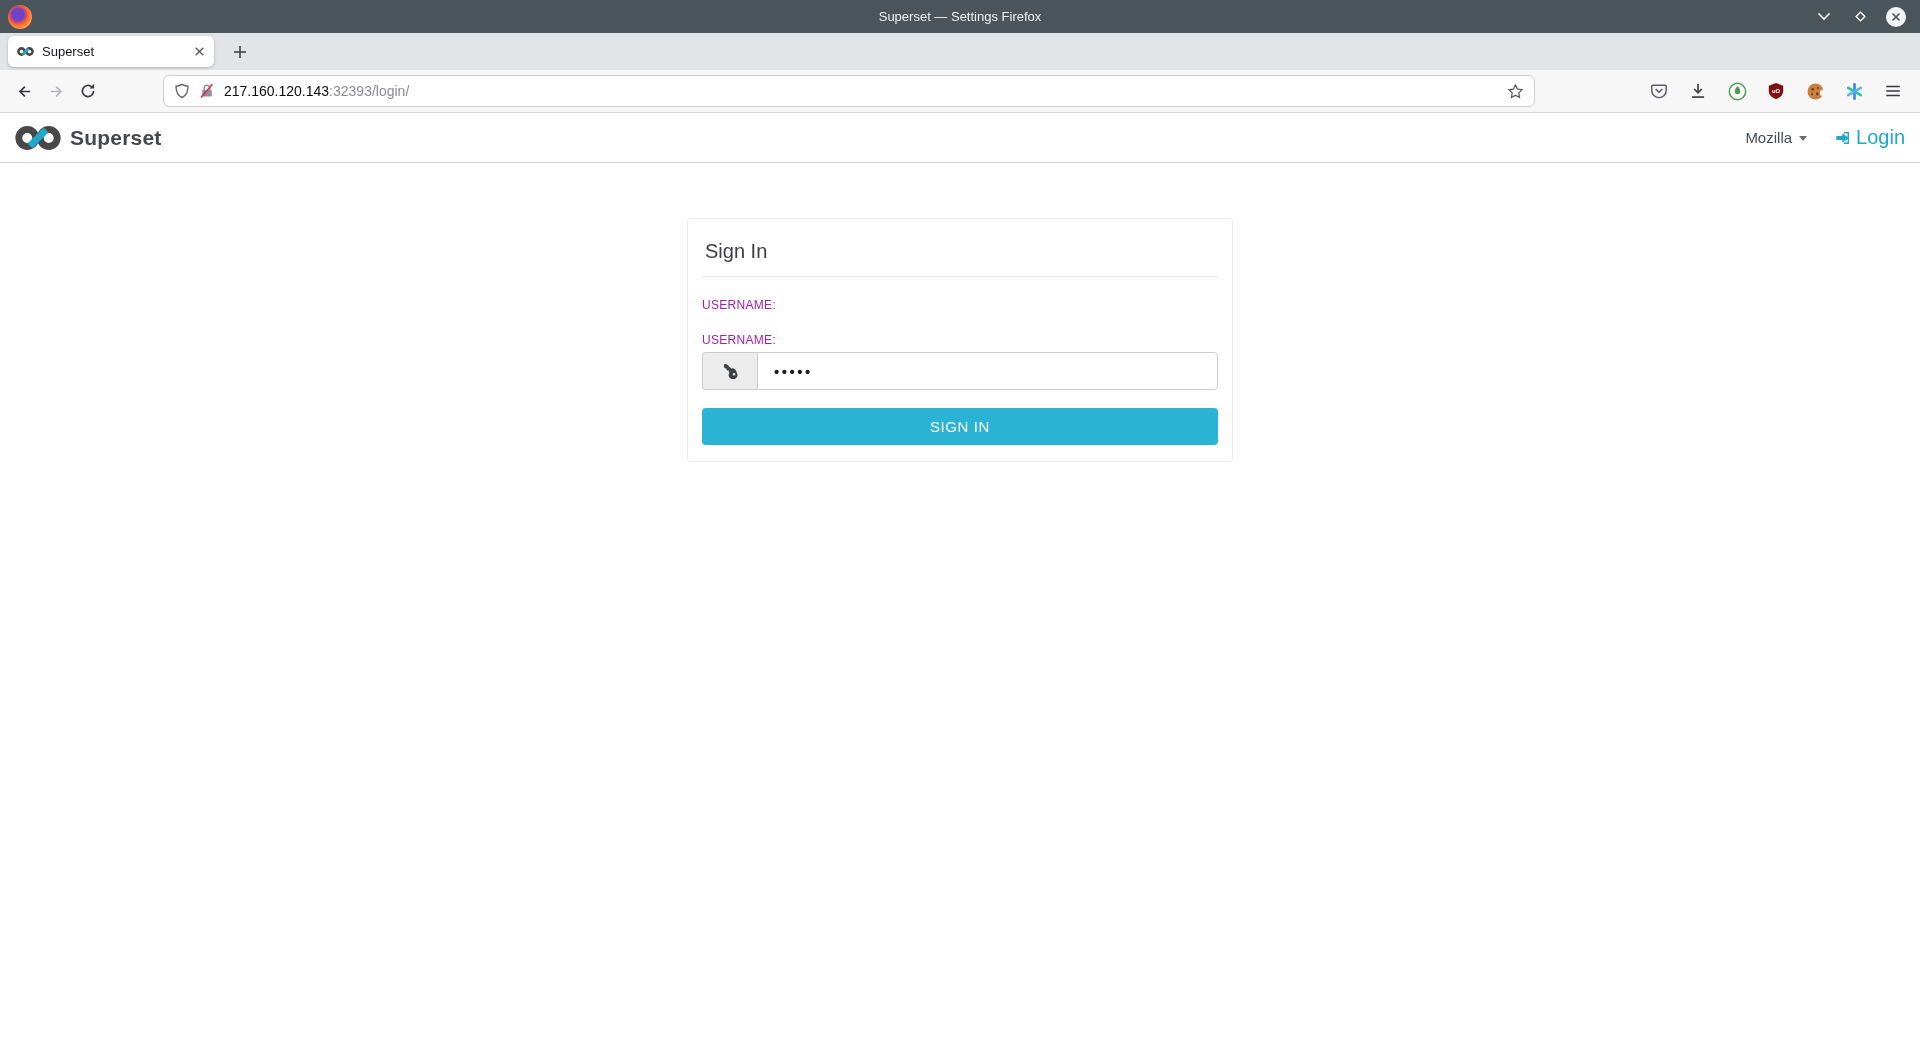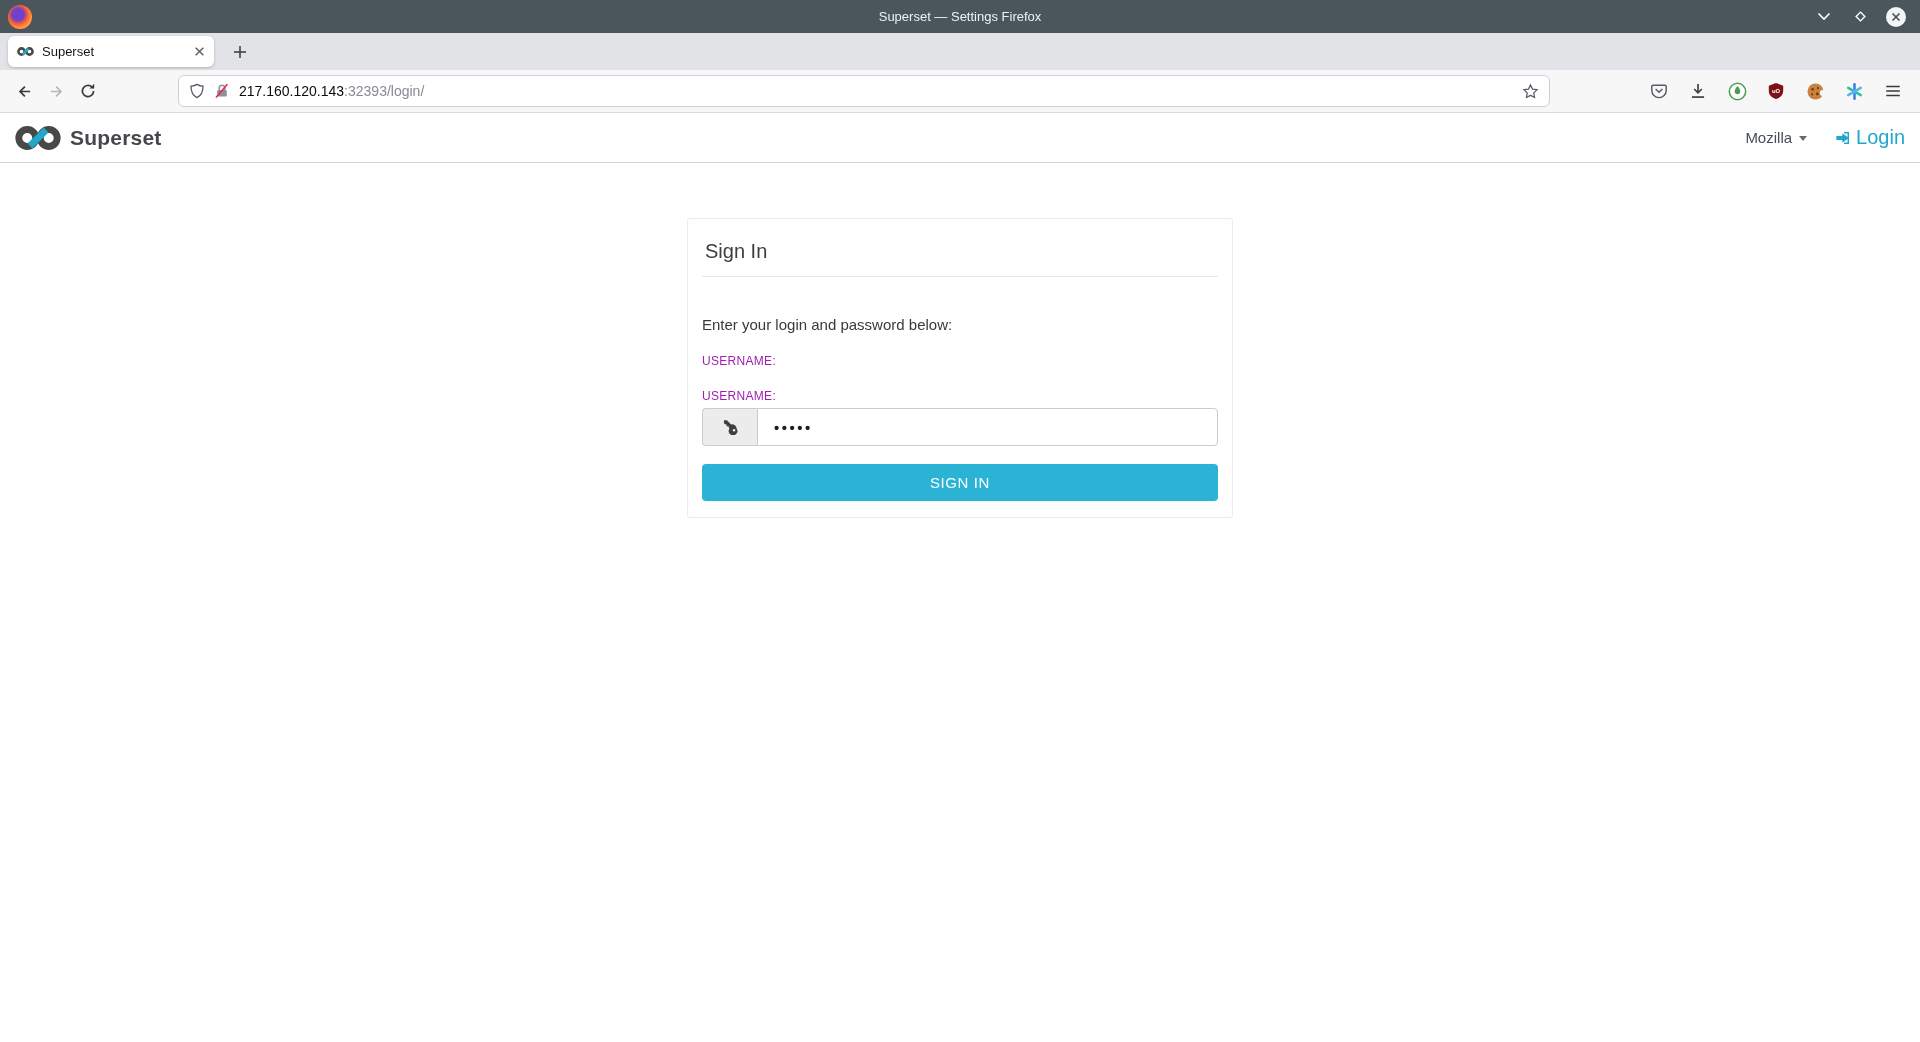--- a/index.html
+++ b/index.html
@@ -18,21 +18,21 @@
   
   .tabbar { height:37px; background:#e2e3e6; display:flex; align-items:center; padding-left:8px; }
   .tab { width:206px; height:31px; background:#fff; border-radius:6px; box-shadow:0 1px 3px rgba(0,0,0,.22);
          display:flex; align-items:center; gap:8px; padding:0 9px; }
   .tab-label { flex:1; font-size:13px; color:#15141a; white-space:nowrap; overflow:hidden; }
   .newtab { margin-left:12px; width:28px; height:28px; display:flex; align-items:center; justify-content:center; border-radius:4px; }
 
   
   .toolbar { height:43px; background:#f7f7f8; border-bottom:1px solid #d9d9dd; display:flex; align-items:center; padding:0 8px; }
   .nav-btn { width:32px; height:32px; display:flex; align-items:center; justify-content:center; border-radius:4px; }
-  .urlbar { width:1372px; height:32px; margin-left:74px; background:#fff; border:1px solid #cdcdd2; border-radius:6px;
+  .urlbar { width:1372px; height:32px; margin-left:59px; background:#fff; border:1px solid #cdcdd2; border-radius:6px;
             display:flex; align-items:center; padding:0 10px; gap:9px; }
   .url-text { font-size:14px; color:#0c0c0d; flex:1; white-space:nowrap; }
   .url-text .muted { color:#8a8a93; }
   .ext-icons { margin-left:auto; display:flex; align-items:center; gap:17px; padding-right:8px; }
   .ext-btn { display:flex; align-items:center; justify-content:center; width:22px; height:22px; }
 
   
   .sn-navbar { height:50px; background:#fff; border-bottom:1px solid #d2d2d2; display:flex; align-items:center; padding:0 15px; }
   .brand { display:flex; align-items:center; gap:9px; }
   .brand-name { font-size:21px; font-weight:700; color:#45474c; letter-spacing:.2px; }
@@ -207,21 +207,20 @@
       </svg>
       <span>Login</span>
     </div>
   </div>
 </div>
 
 <div class="page-body">
   <div class="panel">
     <div class="panel-title">Sign In</div>
     <hr class="panel-divider">
-    <div class="instruction">Enter your login and password below:</div>
 
     <div class="field-label">USERNAME:</div>
 
     <div class="field-label">USERNAME:</div>
     <div class="input-group">
       <div class="addon">
         <svg width="16" height="16" viewBox="0 0 24 24" transform="rotate(90)">
             <path fill="#3d4043" d="M14.5 2a6.5 6.5 0 0 0-6.2 8.4L2 16.7V21h4.3l1.4-1.4v-2.2h2.2l1.5-1.5v-2.2h2.2l.9-.9A6.5 6.5 0 1 0 14.5 2zm2.4 5.9a2 2 0 1 1 0-4 2 2 0 0 1 0 4z"></path>
           </svg>
       </div>

